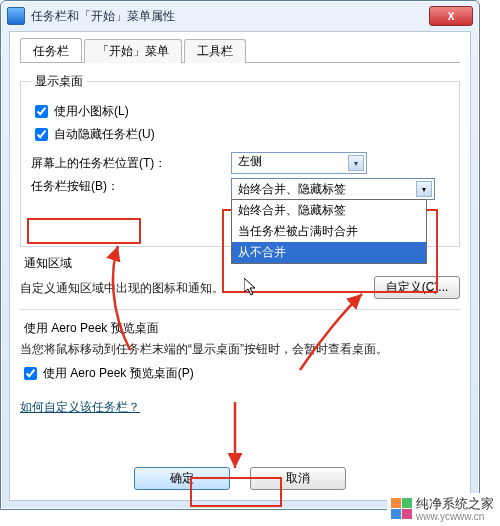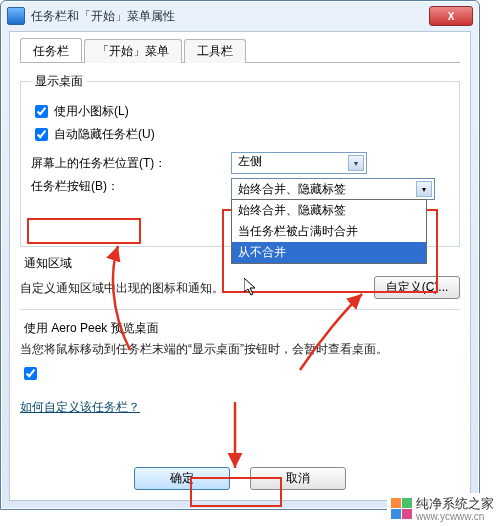--- a/index.html
+++ b/index.html
@@ -137,20 +137,21 @@
       </div>
     </div>
 
     <hr class="sep">
 
     <div class="region">
       <div class="section-title">使用 Aero Peek 预览桌面</div>
       <div class="desc">当您将鼠标移动到任务栏末端的“显示桌面”按钮时，会暂时查看桌面。</div>
       <div class="row" style="margin-top:6px">
         <input type="checkbox" class="cb" checked="" style="">
+        <span>使用 Aero Peek 预览桌面(P)</span>
       </div>
     </div>
 
     <div style="margin-top:16px">
       <span class="link">如何自定义该任务栏？</span>
     </div>
 
     <div class="btnrow">
       <span class="btn primary" style="min-width:74px">确定</span>
       <span class="btn" style="min-width:74px">取消</span>

